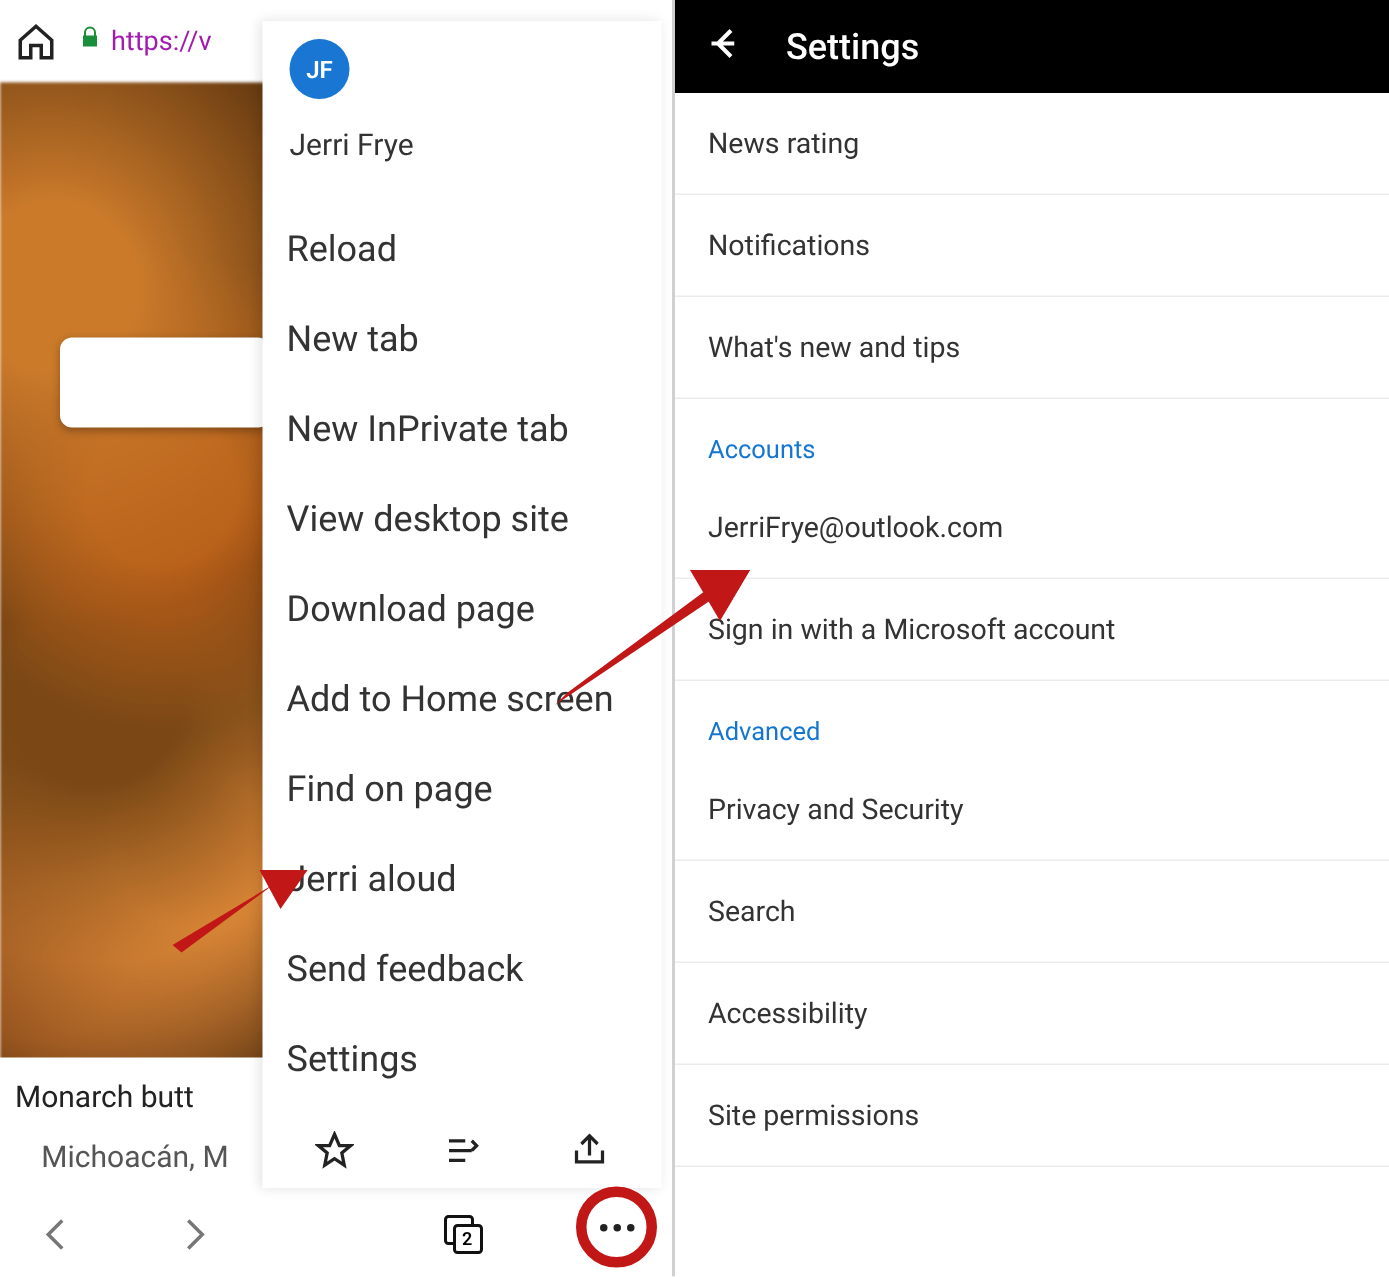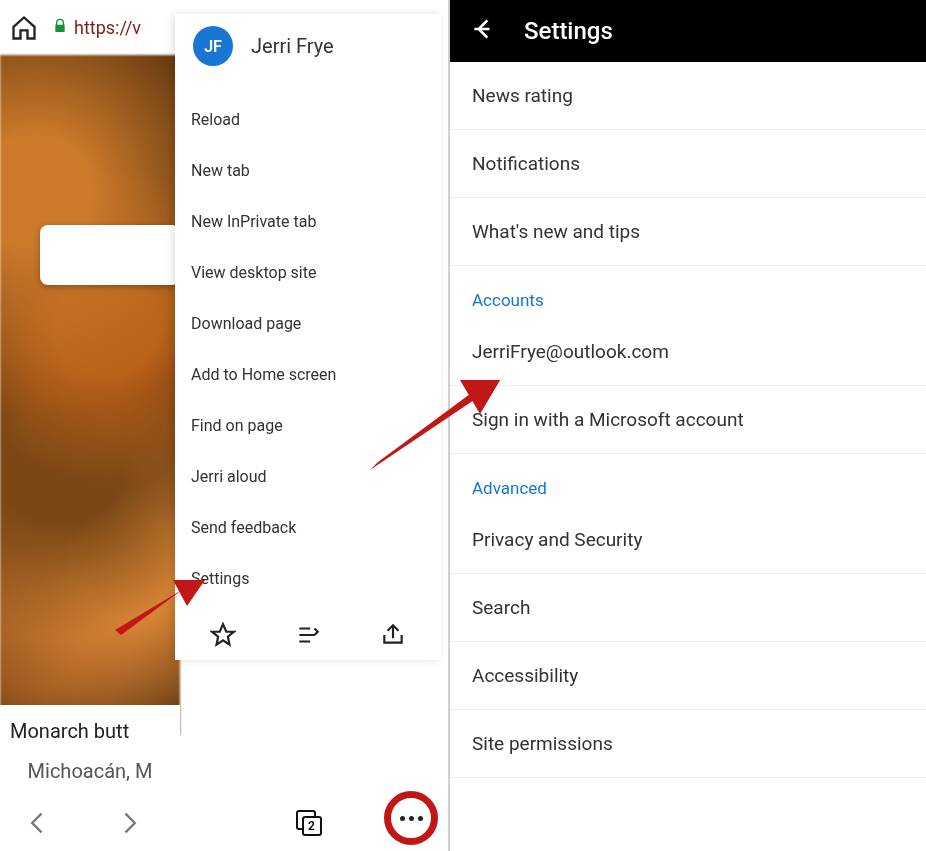--- a/index.html
+++ b/index.html
@@ -33,21 +33,21 @@
     }
     .home-ic svg { width: 28px; height: 28px; display: block; }
     .url-text {
       font-size: 18px;
       color: #555;
       display: flex;
       align-items: center;
       gap: 6px;
     }
     .lock { color: #1a8f3a; }
-    .url-proto { color: #7f1d1d; }
+    .url-proto { color: #a21caf; }
     .bg-image {
       position: absolute;
       top: 55px;
       left: 0;
       width: 180px;
       height: 680px;
       background:
         radial-gradient(circle at 20% 20%, #c77a2e 10%, transparent 40%),
         radial-gradient(circle at 60% 40%, #b35f1d 12%, transparent 38%),
         radial-gradient(circle at 35% 60%, #7a4a1a 14%, transparent 42%),
@@ -81,39 +81,39 @@
       position: absolute;
       top: 14px;
       left: 175px;
       width: 266px;
       background: #fff;
       box-shadow: -2px 0 8px rgba(0,0,0,.12);
       z-index: 5;
     }
     .menu-user {
       display: flex;
-      align-items: center;
       gap: 18px;
       padding: 12px 18px 28px 18px;
+      flex-direction: column;
     }
     .avatar {
       width: 40px;
       height: 40px;
       border-radius: 50%;
       background: #1976d2;
       color: #fff;
       font-size: 16px;
       font-weight: 600;
       display: flex;
       align-items: center;
       justify-content: center;
     }
     .user-name { font-size: 20px; color: #333; }
     .menu-item {
-      font-size: 16px;
+      font-size: 24px;
       color: #333;
       padding: 16px 16px;
       cursor: pointer;
     }
     .menu-footer {
       display: flex;
       justify-content: space-around;
       align-items: center;
       padding: 18px 6px 12px;
     }

